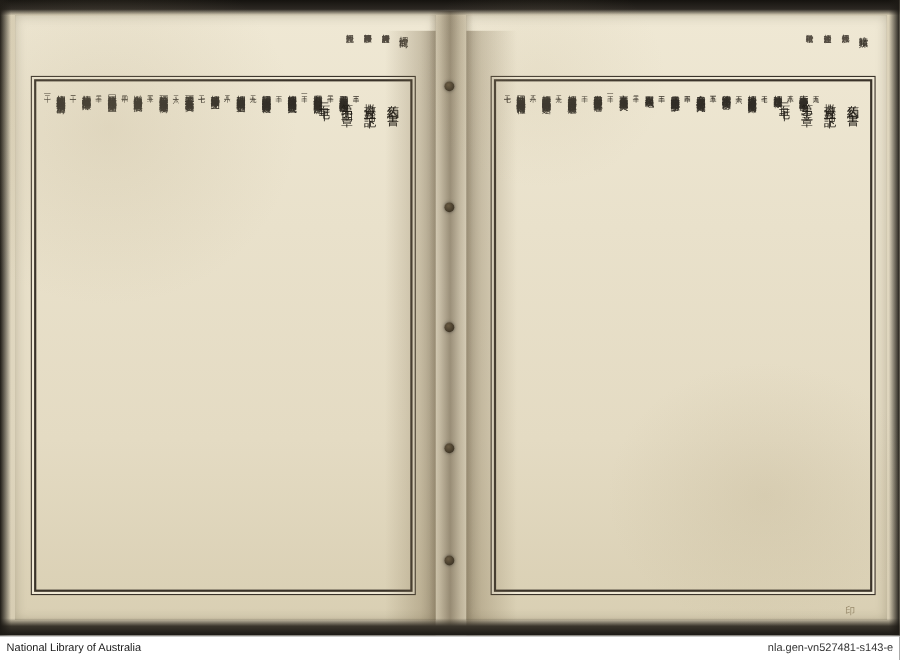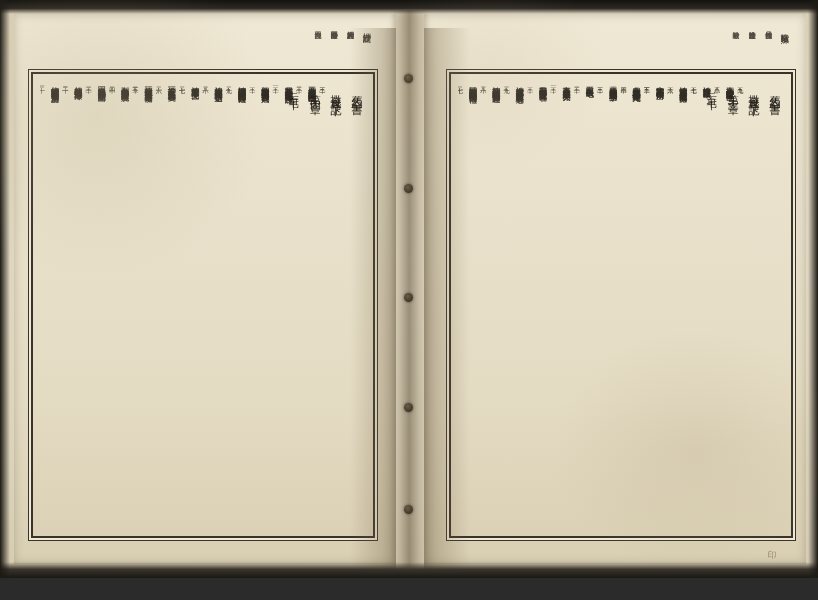--- a/index.html
+++ b/index.html
@@ -348,14 +348,18 @@
     <div class="stitch" style="left:404px; top:293px;"></div>
     <div class="stitch" style="left:404px; top:403px;"></div>
     <div class="stitch" style="left:404px; top:505px;"></div>
 
     <div class="edge-top"></div>
     <div class="edge-bottom"></div>
     <div class="edge-left"></div>
     <div class="edge-right"></div>
   </div>
 
+  <div class="footer">
+    <span class="left">National Library of Australia</span>
+    <span class="right">nla.gen-vn527481-s143-e</span>
+  </div>
 
 </div>
 
 </body></html>

